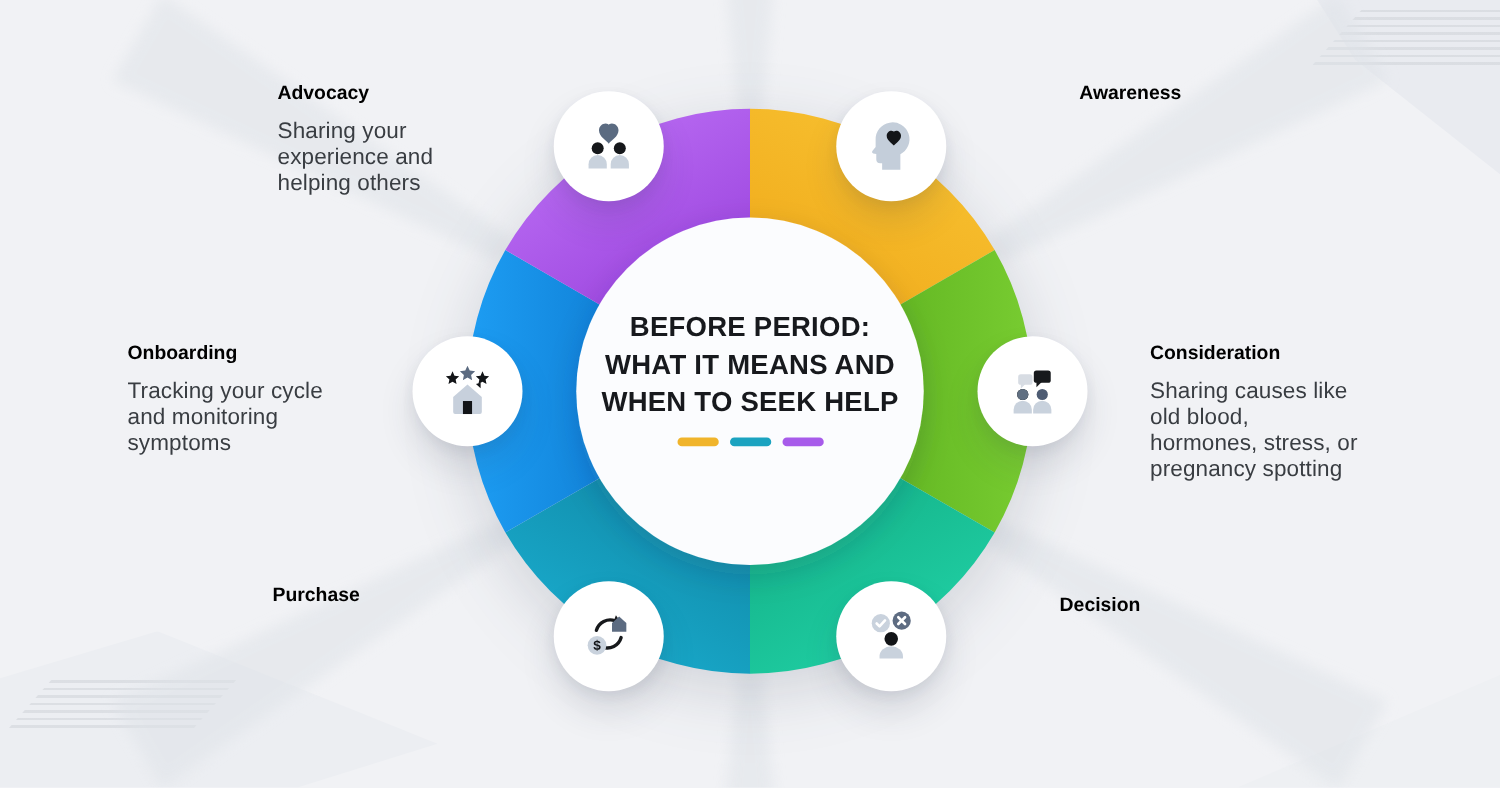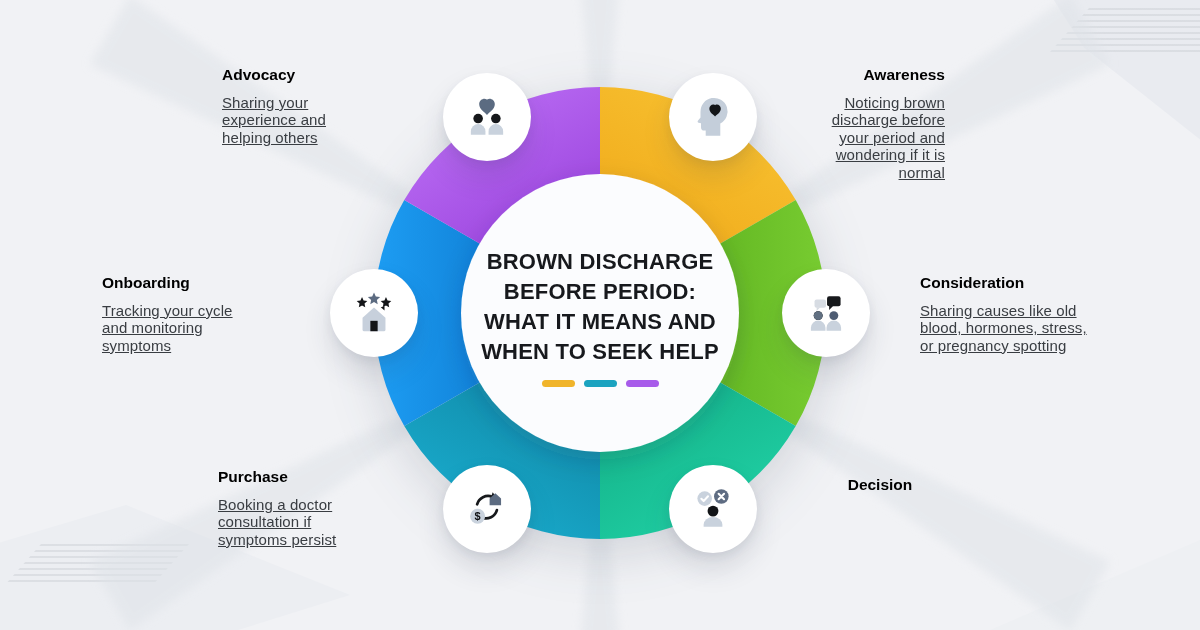--- a/index.html
+++ b/index.html
@@ -34,21 +34,21 @@
 
   .center-title{
     position:absolute;left:448px;top:247px;width:304px;text-align:center;
     font-weight:800;font-size:22px;line-height:30px;color:#17191D;letter-spacing:.2px;
   }
   .dash-row{display:flex;justify-content:center;gap:9px;margin-top:13px;}
   .dash{width:33px;height:7px;border-radius:3.5px;}
 
   .stage-label{position:absolute;}
   .stage-heading{font-weight:700;font-size:15.5px;line-height:1.2;color:#000000;margin:0 0 9px 0;}
-  .stage-desc{font-weight:400;font-size:15px;line-height:1.17;color:#393D42;margin:0;letter-spacing:.1px;text-decoration:underline;}
+  .stage-desc{font-weight:400;font-size:18px;line-height:1.17;color:#393D42;margin:0;letter-spacing:.1px;}
 
   .lbl-advocacy{left:222px;top:66px;width:132px;}
   .lbl-awareness{left:803px;top:66px;width:142px;text-align:right;}
   .lbl-consideration{left:920px;top:274px;width:168px;}
   .lbl-decision{left:804px;top:476px;width:152px;text-align:center;}
   .lbl-purchase{left:218px;top:468px;width:142px;}
   .lbl-onboarding{left:102px;top:274px;width:158px;}
 </style>
 </head>
 <body>
@@ -105,21 +105,20 @@
       <path d="M 795.72 200.00 A 226 226 0 0 1 795.72 426.00 L 718.65 381.50 A 137 137 0 0 0 718.65 244.50 Z" fill="url(#seg-grad-1)"></path>
       <path d="M 795.72 426.00 A 226 226 0 0 1 600.00 539.00 L 600.00 450.00 A 137 137 0 0 0 718.65 381.50 Z" fill="url(#seg-grad-2)"></path>
       <path d="M 600.00 539.00 A 226 226 0 0 1 404.28 426.00 L 481.35 381.50 A 137 137 0 0 0 600.00 450.00 Z" fill="url(#seg-grad-3)"></path>
       <path d="M 404.28 426.00 A 226 226 0 0 1 404.28 200.00 L 481.35 244.50 A 137 137 0 0 0 481.35 381.50 Z" fill="url(#seg-grad-4)"></path>
       <path d="M 404.28 200.00 A 226 226 0 0 1 600.00 87.00 L 600.00 176.00 A 137 137 0 0 0 481.35 244.50 Z" fill="url(#seg-grad-5)"></path>
     </g>
   <circle cx="600" cy="313" r="139" fill="#FBFCFE" filter="url(#disc-shadow)"></circle>
 </svg>
 
 <div class="center-title">
-  <div>BROWN DISCHARGE</div>
   <div>BEFORE PERIOD:</div>
   <div>WHAT IT MEANS AND</div>
   <div>WHEN TO SEEK HELP</div>
   <div class="dash-row">
     <span class="dash" id="dash-0" style="background: rgb(240, 180, 43);"></span>
     <span class="dash" id="dash-1" style="background: rgb(27, 163, 192);"></span>
     <span class="dash" id="dash-2" style="background: rgb(167, 91, 234);"></span>
   </div>
 </div>
 
@@ -187,29 +186,27 @@
     <rect x="20.5" y="31.5" width="7" height="10" fill="#121417"></rect>
   </svg>
 </div>
 
 <div class="stage-label lbl-advocacy">
   <p class="stage-heading">Advocacy</p>
   <p class="stage-desc">Sharing your experience and helping others</p>
 </div>
 <div class="stage-label lbl-awareness">
   <p class="stage-heading">Awareness</p>
-  <p class="stage-desc">Noticing brown discharge before your period and wondering if it is normal</p>
 </div>
 <div class="stage-label lbl-consideration">
   <p class="stage-heading">Consideration</p>
   <p class="stage-desc">Sharing causes like old blood, hormones, stress, or pregnancy spotting</p>
 </div>
 <div class="stage-label lbl-decision">
   <p class="stage-heading">Decision</p>
 </div>
 <div class="stage-label lbl-purchase">
   <p class="stage-heading">Purchase</p>
-  <p class="stage-desc">Booking a doctor consultation if symptoms persist</p>
 </div>
 <div class="stage-label lbl-onboarding">
   <p class="stage-heading">Onboarding</p>
   <p class="stage-desc">Tracking your cycle and monitoring symptoms</p>
 </div>
 
 </body></html>

